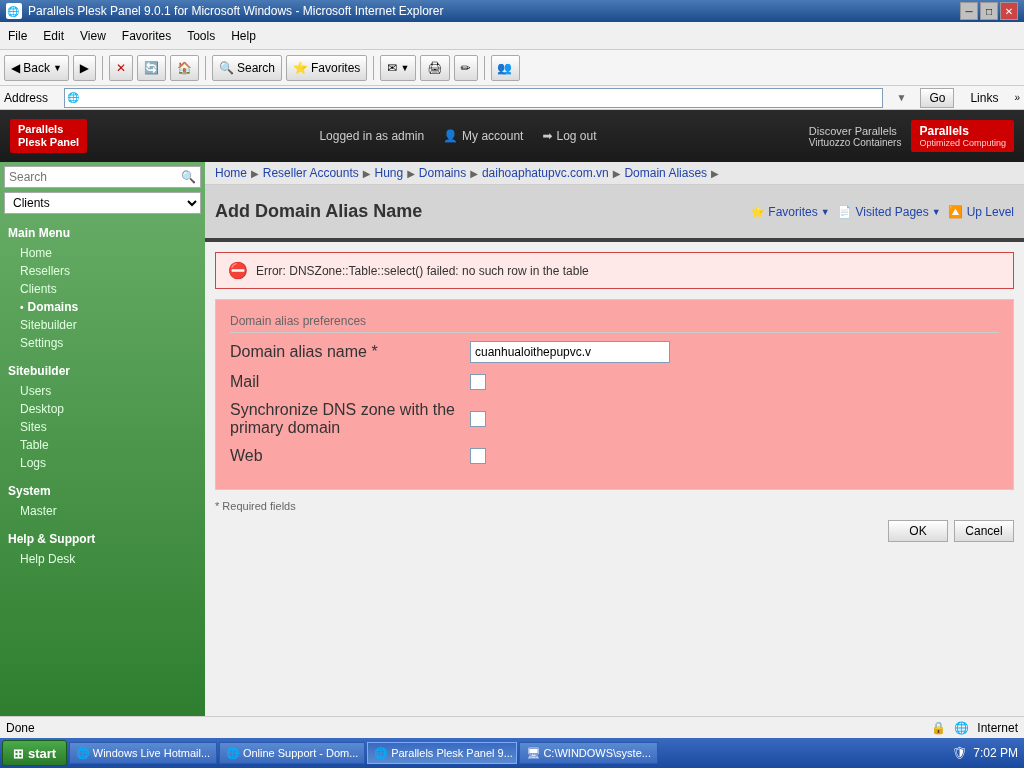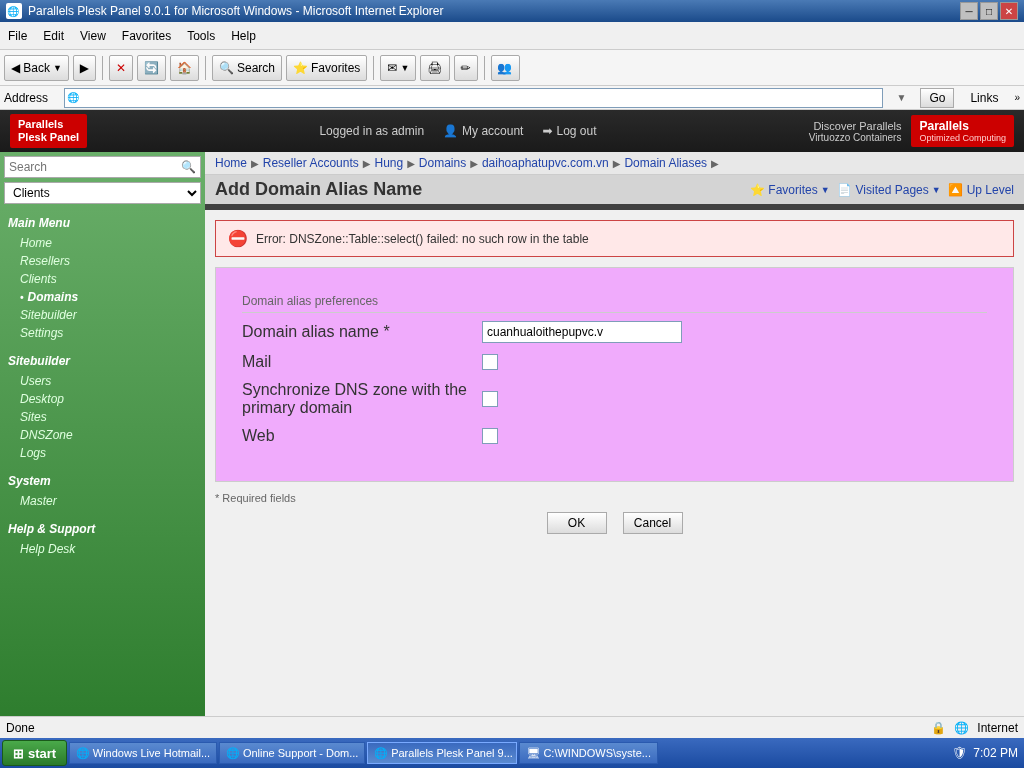--- a/index.html
+++ b/index.html
@@ -79,32 +79,32 @@
     }
     .links-btn { font-size: 12px; padding: 1px 4px; cursor: pointer; }
     .address-arrow { font-size: 10px; color: #666; margin: 0 2px; }
 
     
     .parallels-header {
       background: linear-gradient(to bottom, #2a2a2a, #1a1a1a);
       color: white;
       display: flex;
       align-items: center;
-      height: 42px;
+      height: 52px;
       padding: 0 10px;
     }
     .plesk-logo {
       display: flex; align-items: center; gap: 6px;
       background: #cc0000; padding: 4px 8px; border-radius: 2px;
       margin-right: 20px;
     }
     .plesk-logo-text { font-size: 13px; font-weight: bold; line-height: 1.2; }
     .header-center { flex: 1; display: flex; align-items: center; justify-content: center; gap: 19px; font-size: 12px; }
     .header-link { color: #ccc; text-decoration: none; display: flex; align-items: center; gap: 4px; cursor: pointer; }
-    .discover-section { text-align: right; font-size: 11px; color: #ccc; margin-right: 10px; }
+    .discover-section { text-align: left; font-size: 11px; color: #ccc; margin-right: 10px; }
     .parallels-logo-box {
       background: #cc0000; padding: 4px 8px; display: flex; align-items: center; gap: 4px; border-radius: 2px;
     }
     .parallels-logo-text { font-size: 12px; font-weight: bold; color: white; }
     .parallels-sub { font-size: 9px; color: #ffcccc; }
 
     
     .main-layout { display: flex; height: calc(768px - 134px - 30px); }
 
     
@@ -123,21 +123,21 @@
       border: 1px solid #aaa; height: 22px;
     }
     .sidebar-search input { border: none; outline: none; font-size: 12px; flex: 1; padding: 2px 4px; }
     .sidebar-search-btn { padding: 0 4px; cursor: pointer; font-size: 12px; }
     .sidebar-dropdown {
       margin: 4px; display: flex; align-items: center;
       background: white; border: 1px solid #aaa; height: 22px; cursor: pointer;
     }
     .sidebar-dropdown select { border: none; outline: none; font-size: 12px; flex: 1; background: transparent; padding: 0 4px; }
 
-    .sidebar-section { padding: 8px 8px 4px 8px; font-style: italic; }
+    .sidebar-section { padding: 8px 8px 4px 8px; }
     .sidebar-section-title { color: white; font-size: 12px; font-weight: bold; margin-bottom: 4px; }
     .sidebar-item {
       color: #dfffdf; font-size: 12px; padding: 2px 8px 2px 12px;
       cursor: pointer; display: flex; align-items: center; gap: 4px;
     }
     .sidebar-item.active { color: white; font-weight: bold; }
     .sidebar-item .bullet { color: white; font-size: 10px; }
 
     
     .content { flex: 1; background: #f0f0f0; overflow-y: auto; }
@@ -146,52 +146,52 @@
     .breadcrumb {
       background: #e8e8e8; border-bottom: 1px solid #ccc;
       padding: 4px 10px; display: flex; align-items: center; gap: 4px;
       font-size: 12px;
     }
     .breadcrumb a { color: #2244aa; text-decoration: none; }
     .breadcrumb-sep { color: #666; font-size: 10px; }
 
     
     .page-header-bar {
-      background: #d4d4d4; border-bottom: 6px solid #404040;
-      padding: 4px 10px; display: flex; align-items: center; justify-content: space-between; text-align: right;
+      background: #d4d4d4; border-bottom: 4px solid #404040;
+      padding: 16px 10px; display: flex; align-items: center; justify-content: space-between; text-align: right;
     }
     .page-title { font-size: 18px; color: #333; font-weight: bold; }
     .page-actions { display: flex; align-items: center; gap: 8px; }
     .page-action-btn {
       display: flex; align-items: center; gap: 3px;
       font-size: 12px; color: #2244aa; cursor: pointer; text-decoration: none;
     }
 
     
     .error-box {
       background: #ffe8e8; border: 1px solid #cc4444;
       margin: 10px; padding: 8px 12px;
       display: flex; align-items: center; gap: 8px;
       font-size: 12px; color: #333;
     }
     .error-icon { color: #cc0000; font-size: 16px; }
 
     
-    .form-area { margin: 10px; background: #f0abfc; border: 1px solid #ccc; padding: 26px; }
+    .form-area { margin: 10px; background: #fca5a5; border: 1px solid #ccc; padding: 14px; }
     .form-section-title { font-size: 12px; color: #666; margin-bottom: 8px; border-bottom: 1px solid #ccc; padding-bottom: 4px; }
     .form-row { display: flex; align-items: center; margin-bottom: 10px; }
     .form-label { width: 240px; font-size: 16px; color: #333; }
     .form-control { font-size: 12px; }
     .form-input { border: 1px solid #7f9db9; padding: 2px 4px; font-size: 12px; width: 200px; height: 22px; }
     .form-checkbox { width: 16px; height: 16px; border: 1px solid #7f9db9; background: white; display: flex; align-items: center; justify-content: center; cursor: pointer; }
 
     .required-note { font-size: 11px; color: #666; margin: 8px 10px; }
 
     
-    .btn-row { display: flex; justify-content: center; gap: 16px; margin: 8px 26px; }
+    .btn-row { display: flex; justify-content: flex-end; gap: 6px; margin: 8px 10px; }
     .btn-ok {
       background: linear-gradient(to bottom, #ffffff, #dcdcdc);
       border: 1px solid #aaa; padding: 3px 20px; cursor: pointer; font-size: 12px; min-width: 60px;
     }
     .btn-cancel {
       background: linear-gradient(to bottom, #ffffff, #dcdcdc);
       border: 1px solid #aaa; padding: 3px 4px; cursor: pointer; font-size: 12px; min-width: 60px;
     }
 
     
@@ -385,21 +385,21 @@
       <div class="sidebar-item">
         <span>Users</span>
       </div>
       <div class="sidebar-item">
         <span>Desktop</span>
       </div>
       <div class="sidebar-item">
         <span>Sites</span>
       </div>
       <div class="sidebar-item">
-        <span>DNSZone</span>
+        <span>Table</span>
       </div>
       <div class="sidebar-item">
         <span>Logs</span>
       </div>
     </div>
 
     <div class="sidebar-section">
       <div class="sidebar-section-title">System</div>
       <div class="sidebar-item">
         <span>Master</span>

